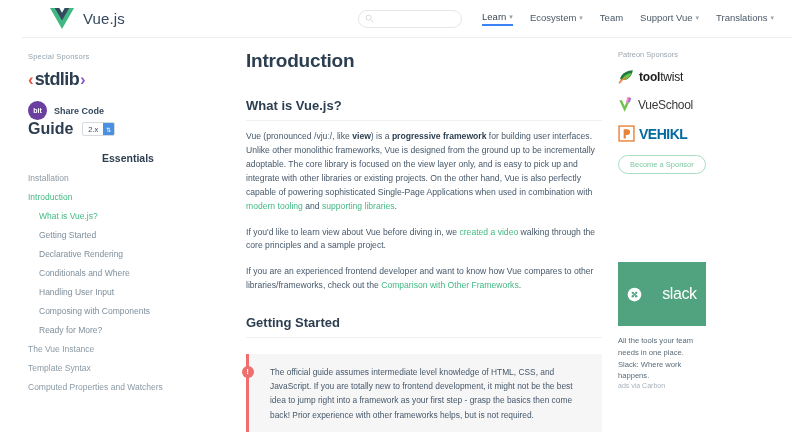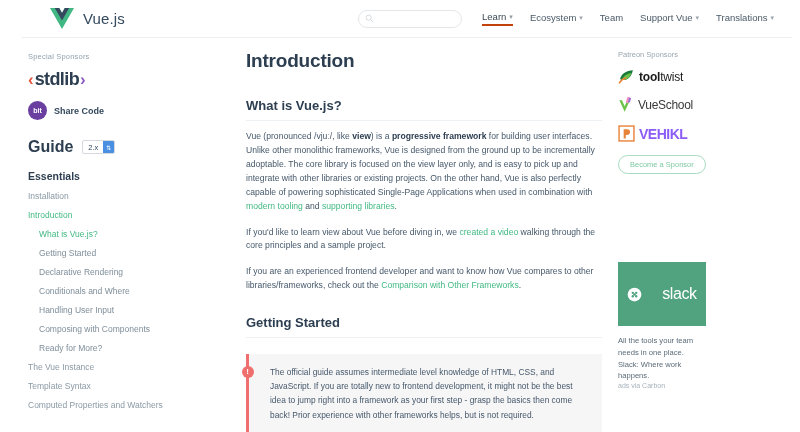--- a/index.html
+++ b/index.html
@@ -41,39 +41,39 @@
     font-size: 8px; color: #7a8c99; width: 100%;
     font-family: "Liberation Sans", sans-serif;
     margin-left: 3px;
   }
   .nav { display: flex; align-items: center; gap: 17px; }
   .nav-item {
     font-size: 9.5px; color: #4a5a68; white-space: nowrap;
     display: flex; align-items: center; gap: 3px;
     padding-bottom: 2px; cursor: pointer;
   }
-  .nav-item.active { color: #3b4a57; border-bottom: 2px solid #c2410c; }
+  .nav-item.active { color: #3b4a57; border-bottom: 2px solid #3b82f6; }
   .caret { font-size: 7px; opacity: .55; line-height: 1; }
 
   
   .sidebar {
     position: absolute; top: 38px; left: 0; width: 228px; bottom: 0;
     padding: 14px 0 0 28px; overflow: hidden;
   }
   .sponsor-label {
     font-size: 7.5px; color: #94a3ad; margin-bottom: 8px; letter-spacing: .2px;
   }
   .stdlib-logo { display: flex; align-items: center; margin-bottom: 11px; }
   .stdlib-word {
     font-size: 18px; font-weight: bold; color: #2c3e50; letter-spacing: -0.6px;
   }
   .brkt { font-size: 17px; font-weight: bold; line-height: 1; }
   .brkt-l { color: #e8533f; margin-right: 1px; }
   .brkt-r { color: #8b5cc7; margin-left: 1px; }
-  .bit-row { display: flex; align-items: center; margin-bottom: 18px; }
+  .bit-row { display: flex; align-items: center; }
   .bit-circle {
     width: 19px; height: 19px; border-radius: 50%;
     background: #6b3fa0; color: #fff;
     font-size: 7px; font-weight: bold;
     display: flex; align-items: center; justify-content: center;
     margin-right: 7px;
   }
   .bit-text { font-size: 9px; font-weight: bold; color: #34495e; }
 
   .guide-row { display: flex; align-items: center; margin-bottom: 14px; }
@@ -84,21 +84,21 @@
     background: #fff; display: flex; align-items: center;
     overflow: hidden; cursor: pointer;
   }
   .version-value { font-size: 7.5px; color: #34495e; padding: 0 5px; }
   .version-arrow {
     width: 11px; height: 100%; background: #4a90e2; color: #fff;
     font-size: 6px; display: flex; align-items: center; justify-content: center;
   }
 
   .section-title {
-    font-size: 10.5px; font-weight: bold; color: #2c3e50; margin: 0 0 10px 0;
+    font-size: 10.5px; font-weight: bold; color: #2c3e50; margin: 0 0 10px 0; text-align: center;
   }
   .nav-link {
     font-size: 8.5px; color: #8b9aa5; margin-bottom: 10.5px;
     cursor: pointer; line-height: 1;
   }
   .nav-link.active-parent { color: #42b983; }
   .nav-link.sub { margin-left: 11px; color: #7f8e9a; }
   .nav-link.sub.active { color: #42b983; }
   .nav-link.subsub { margin-left: 22px; color: #7f8e9a; }
 
@@ -145,21 +145,21 @@
     padding: 12px 16px 0 16px; overflow: hidden;
   }
   .patreon-label {
     font-size: 7.5px; color: #9aa7b1; margin-bottom: 9px;
   }
   .sponsor-logo { display: flex; align-items: center; margin-bottom: 11px; }
   .tooltwist-text { font-size: 12px; color: #1b1b1b; letter-spacing: -.2px; }
   .tooltwist-text b { font-weight: bold; }
   .vueschool-text { font-size: 12px; color: #3a3a3a; letter-spacing: -.3px; }
   .vehikl-text {
-    font-size: 14px; font-weight: bold; color: #8b5cf6; letter-spacing: -.5px;
+    font-size: 14px; font-weight: bold; color: #0369a1; letter-spacing: -.5px;
   }
   .sponsor-btn {
     display: inline-block; border: 1px solid #a9ddc3; border-radius: 10px;
     color: #7fc9a3; font-size: 7.5px; padding: 4px 11px; margin-top: 2px;
     cursor: pointer;
   }
 
   .ad { margin-top: 88px; }
   .ad-banner {
     width: 88px; height: 64px; background: #50a37e;

